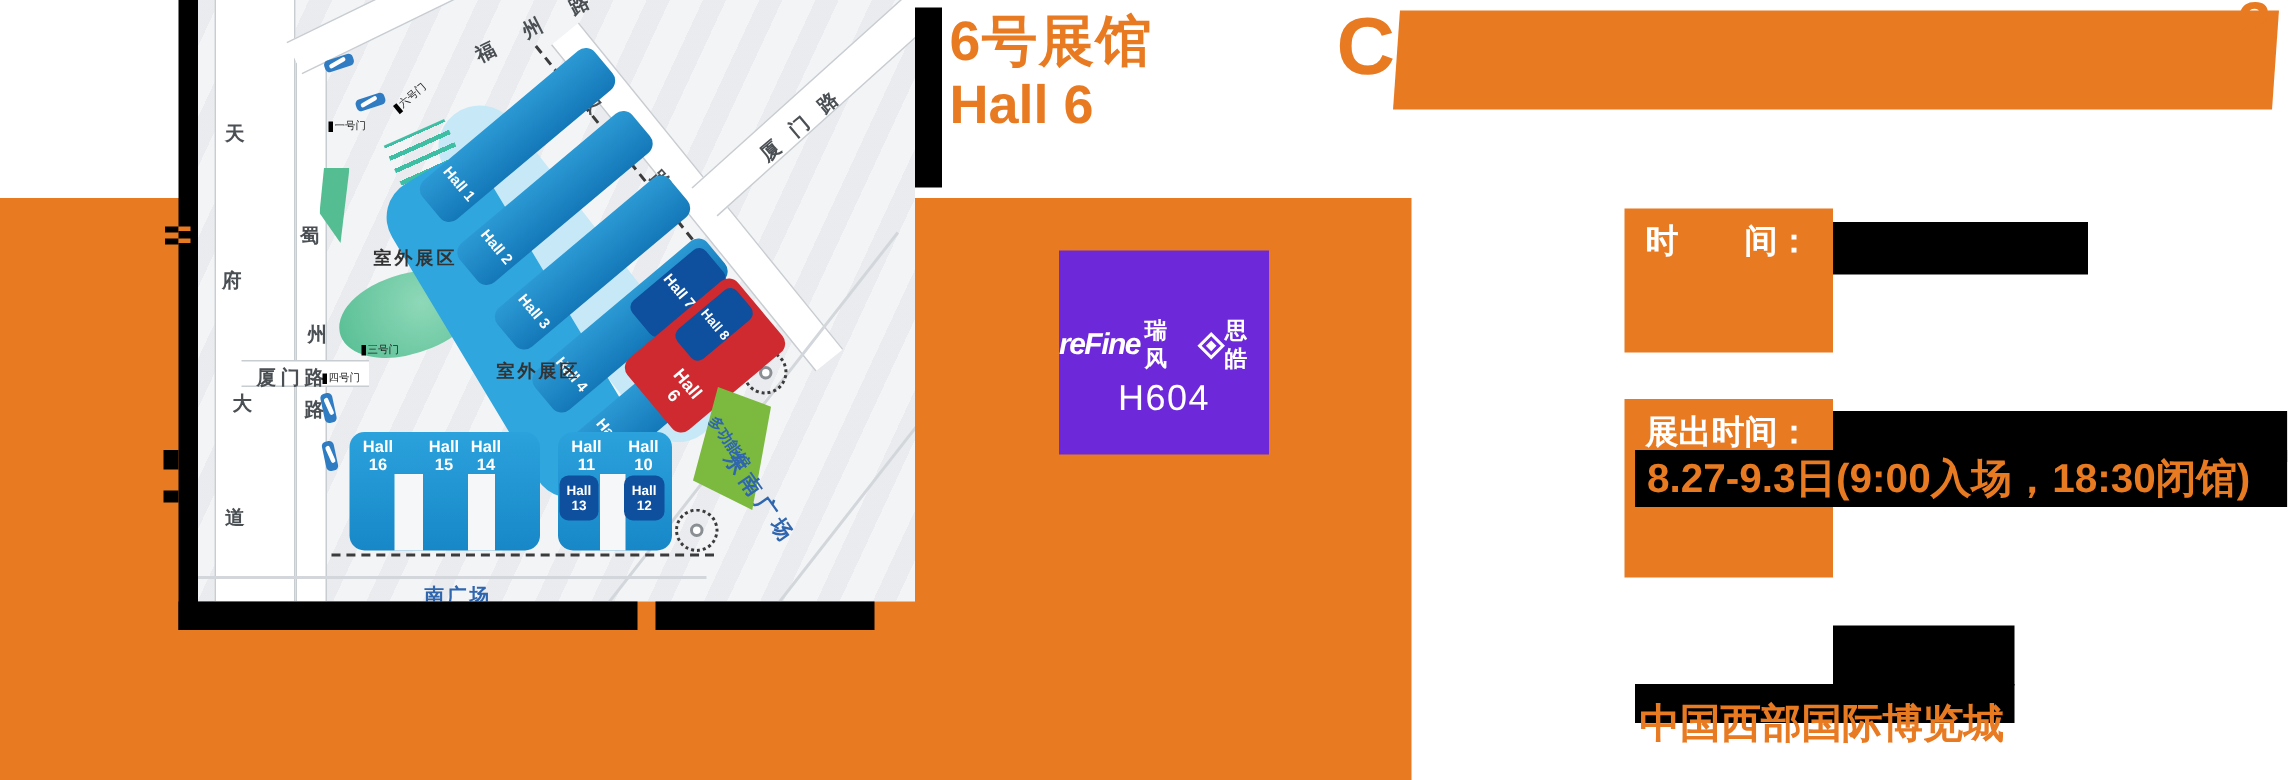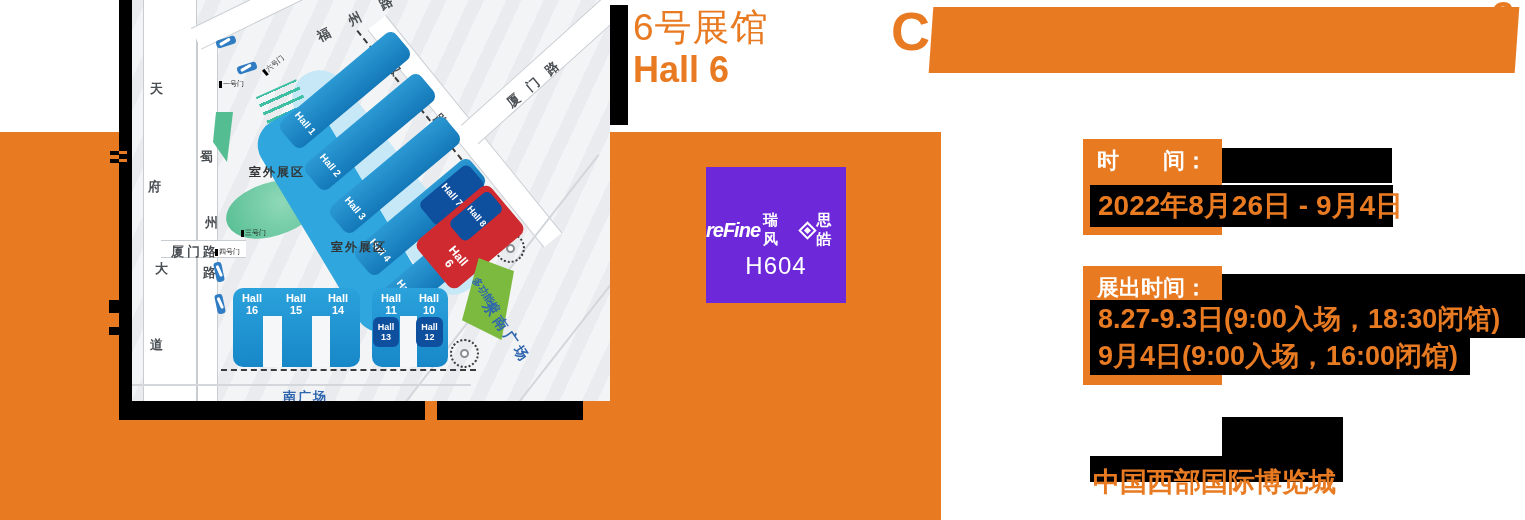--- a/index.html
+++ b/index.html
@@ -5,21 +5,21 @@
   html,body{margin:0;padding:0;background:#fff;}
   #stage{position:relative;width:1525px;height:520px;background:#fff;overflow:hidden;
          font-family:"Liberation Sans","DejaVu Sans",sans-serif;}
   #stage *{box-sizing:border-box;}
   .abs{position:absolute;}
 
   
   .orange-band{left:0;top:132px;width:941px;height:388px;background:#E87A22;}
 
   
-  .title-cn{left:633px;top:3px;font-size:37px;font-weight:normal;color:#E87A22;letter-spacing:1px;}
+  .title-cn{left:633px;top:3px;font-size:37px;font-weight:bold;color:#E87A22;letter-spacing:1px;}
   .title-en{left:633px;top:49px;font-size:36px;font-weight:bold;color:#E87A22;}
   .title-sidebar{left:610px;top:5px;width:18px;height:120px;background:#000;}
 
   
   .blob-main{left:931px;top:7px;width:586px;height:66px;background:#E87A22;transform:skewX(-4deg);}
   .blob-c{left:891px;top:2px;font-size:54px;font-weight:900;color:#E87A22;line-height:58px;}
   .blob-2{left:1490px;top:-6px;font-size:40px;font-weight:900;font-style:italic;color:#E87A22;}
 
   
   .badge{left:706px;top:167px;width:140px;height:136px;background:#6d28d9;color:#fff;}
@@ -137,21 +137,21 @@
     <div class="abs redblock" style="left:291px;top:206px;width:96px;height:62px;transform:rotate(-40deg);">
       <div class="lbl abs" style="left:6px;top:26px;transform:rotate(90deg);font-size:12px;line-height:12px;">Hall 6</div>
       <div class="abs navy" style="left:40px;top:6px;width:52px;height:26px;">
         <div class="lbl" style="font-size:9px;line-height:9px;">Hall 8</div>
         </div>
     </div>
 
     <div class="abs bigcomplex" style="left:102px;top:288px;width:127px;height:79px;">
       <div class="h-lbl abs" style="left:2px;top:4px;">Hall 16</div>
       <div class="h-lbl abs" style="left:46px;top:4px;">Hall 15</div>
-      <div class="h-lbl abs" style="left:88px;top:4px;">Hall 14</div>
+      <div class="h-lbl abs" style="left:74px;top:4px;">Hall 14</div>
       <div class="abs slot" style="left:30px;top:28px;width:19px;height:51px;"></div>
       <div class="abs slot" style="left:79px;top:28px;width:18px;height:51px;"></div>
     </div>
 
     <div class="abs bigcomplex" style="left:241px;top:288px;width:76px;height:79px;">
       <div class="h-lbl abs" style="left:2px;top:4px;">Hall 11</div>
       <div class="h-lbl abs" style="left:40px;top:4px;">Hall 10</div>
       <div class="abs slot" style="left:28px;top:28px;width:17px;height:51px;"></div>
       <div class="abs navy" style="left:1px;top:29px;width:26px;height:30px;">
         <div class="h-lbl" style="font-size:9px;line-height:10px;width:26px;">Hall 13</div>
@@ -216,26 +216,24 @@
         </span>
       <span class="sehol">思皓</span>
     </div>
     <div class="badge-booth">H604</div>
   </div>
 
   <div class="abs blackbar" style="left:1222px;top:148px;width:170px;height:35px;"></div>
   <div class="abs chip" style="left:1083px;top:139px;width:139px;height:96px;">
     <div class="chip-label">时　　间：</div>
   </div>
-  <div class="abs blackbar val" style="left:1090px;top:185px;width:303px;height:42px;line-height:42px;font-size:28px;">2022年8月26日 - 9月4日</div>
 
   <div class="abs blackbar" style="left:1222px;top:274px;width:303px;height:34px;"></div>
   <div class="abs chip" style="left:1083px;top:266px;width:139px;height:119px;">
     <div class="chip-label">展出时间：</div>
   </div>
   <div class="abs blackbar val" style="left:1090px;top:300px;width:435px;height:38px;line-height:38px;">8.27-9.3日(9:00入场，18:30闭馆)</div>
-  <div class="abs blackbar val" style="left:1090px;top:338px;width:380px;height:37px;line-height:36px;">9月4日(9:00入场，16:00闭馆)</div>
 
   <div class="abs blackbar" style="left:1222px;top:417px;width:121px;height:40px;"></div>
   <div class="abs blackbar" style="left:1090px;top:456px;width:253px;height:26px;"></div>
   <div class="abs val" style="left:1085px;top:464px;">中国西部国际博览城</div>
 
 </div>
 
 </body></html>

